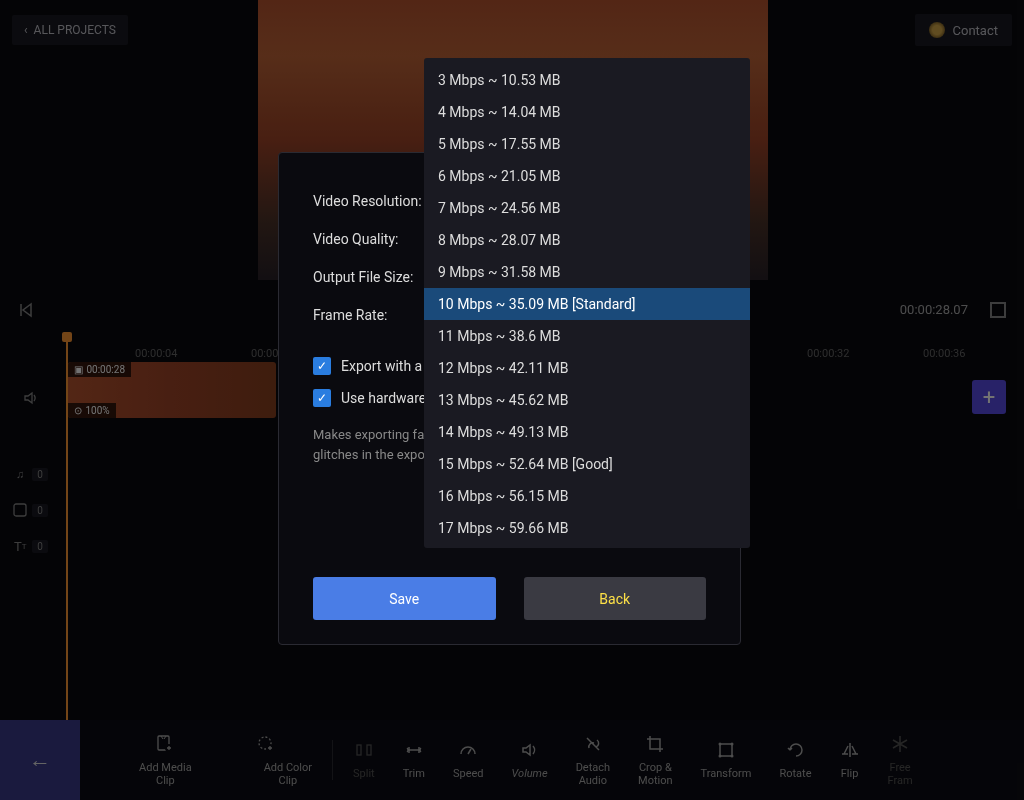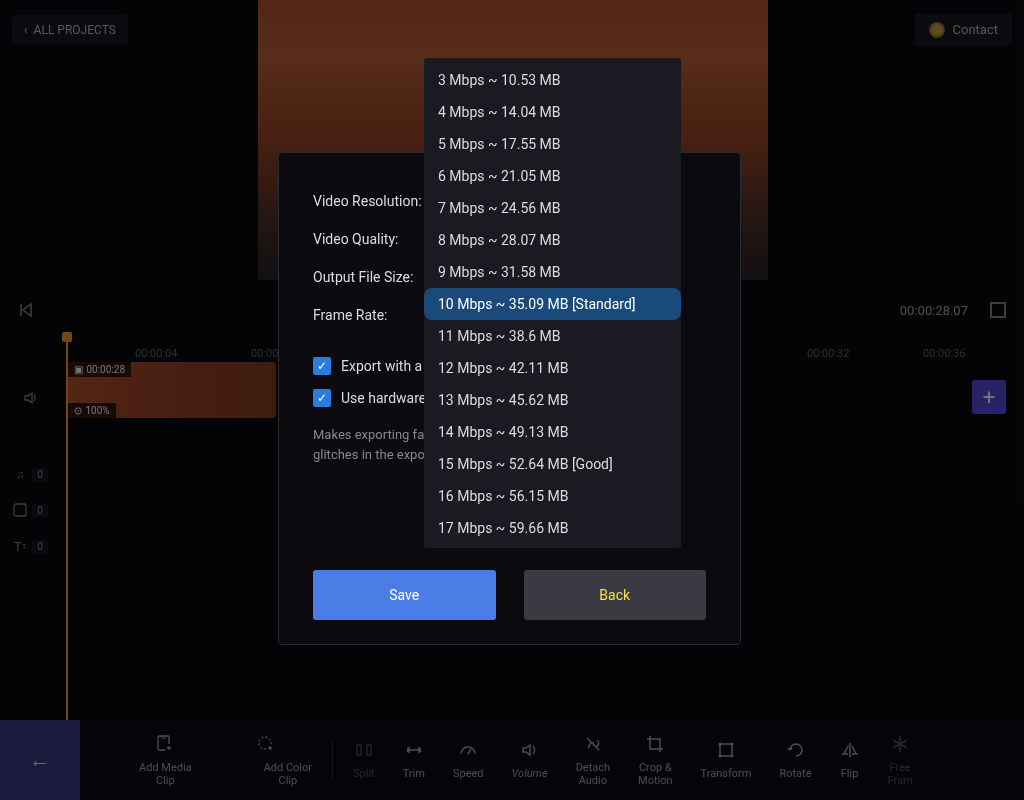--- a/index.html
+++ b/index.html
@@ -1,27 +1,27 @@
 <!DOCTYPE html>
 <html><head>
 <meta charset="utf-8">
 <style>
 * { margin: 0; padding: 0; box-sizing: border-box; font-family: -apple-system, BlinkMacSystemFont, "Segoe UI", Roboto, Arial, sans-serif; }
 body { width: 1024px; height: 800px; background: #0a0a0f; color: #e0e0e0; overflow: hidden; position: relative; }
 
 .top-bar { position: absolute; top: 0; left: 0; right: 0; height: 60px; display: flex; justify-content: space-between; align-items: center; padding: 0 12px; }
 .all-projects-btn { background: #1a1a22; border: none; color: #c0c0c8; padding: 8px 12px; font-size: 12px; display: flex; align-items: center; gap: 6px; cursor: pointer; border-radius: 2px; }
-.contact-btn { background: #1a1a22; border: none; color: #c0c0c8; padding: 8px 14px; font-size: 13px; display: flex; align-items: flex-start; gap: 8px; cursor: pointer; border-radius: 2px; }
+.contact-btn { background: #1a1a22; border: none; color: #c0c0c8; padding: 8px 14px; font-size: 13px; display: flex; align-items: center; gap: 8px; cursor: pointer; border-radius: 2px; }
 .contact-icon { width: 16px; height: 16px; border-radius: 50%; background: radial-gradient(circle, #d4a84a 40%, #8a6a2a 70%); }
 
 .preview-strip { position: absolute; top: 0; left: 258px; width: 510px; height: 280px; background: linear-gradient(180deg, #b85530 0%, #c06538 20%, #a04528 50%, #4a3228 80%, #2a2228 100%); }
 
 .playback-bar { position: absolute; top: 290px; left: 0; right: 0; height: 40px; display: flex; align-items: center; justify-content: space-between; padding: 0 18px; }
 .playback-left { display: flex; align-items: center; gap: 18px; color: #888; }
-.playback-right { display: flex; align-items: center; gap: 22px; color: #aaa; font-size: 13px; }
+.playback-right { display: flex; gap: 22px; color: #aaa; font-size: 13px; }
 .expand-icon { width: 16px; height: 16px; border: 2px solid #888; position: relative; cursor: pointer; }
 
 .timeline-ruler { position: absolute; top: 335px; left: 65px; right: 0; height: 25px; display: flex; gap: 68px; padding-left: 70px; font-size: 11px; color: #666; align-items: flex-end; }
 .timeline-ruler span { min-width: 48px; }
 
 .timeline-left { position: absolute; top: 365px; left: 0; width: 60px; height: 200px; display: flex; flex-direction: column; align-items: center; gap: 20px; padding-top: 25px; }
 .timeline-icon-row { display: flex; align-items: center; gap: 4px; color: #888; font-size: 11px; }
 .timeline-icon { width: 16px; height: 16px; display: flex; align-items: center; justify-content: center; }
 .badge { background: #1a1a22; color: #888; font-size: 10px; padding: 1px 5px; border-radius: 2px; }
 
@@ -43,29 +43,29 @@
 .tool-divider { width: 1px; height: 40px; background: #2a2a32; margin: 0 6px; }
 
 .overlay { position: absolute; inset: 0; background: rgba(0,0,0,0.55); }
 
 .modal { position: absolute; top: 152px; left: 278px; width: 463px; height: 493px; background: #0a0a0f; border: 1px solid #2a2a32; border-radius: 4px; padding: 40px 34px 24px 34px; display: flex; flex-direction: column; }
 .modal-row { margin-bottom: 22px; font-size: 14px; color: #ddd; }
 .modal-check-row { display: flex; align-items: center; gap: 10px; margin-bottom: 14px; font-size: 14px; color: #ddd; }
 .checkbox { width: 18px; height: 18px; background: #2a7de0; display: flex; align-items: center; justify-content: center; color: #fff; font-size: 12px; border-radius: 2px; cursor: pointer; }
 .modal-hint { font-size: 13px; color: #888; line-height: 1.5; margin-top: 4px; }
 .modal-buttons { display: flex; gap: 28px; margin-top: auto; }
-.btn { flex: 1; height: 50px; border: none; border-radius: 3px; font-size: 14px; cursor: pointer; }
+.btn { flex: 1; height: 43px; border: none; border-radius: 3px; font-size: 14px; cursor: pointer; }
 .btn-primary { background: #4a7de6; color: #fff; }
 .btn-secondary { background: #3a3a42; color: #fde047; }
 
-.dropdown { position: absolute; top: 58px; left: 424px; width: 257px; height: 490px; background: #1a1a22; border-radius: 3px; overflow-y: auto; padding: 6px 0; }
+.dropdown { position: absolute; top: 58px; left: 424px; width: 326px; height: 490px; background: #1a1a22; border-radius: 3px; overflow-y: auto; padding: 6px 0; }
 .dropdown::-webkit-scrollbar { width: 4px; }
 .dropdown::-webkit-scrollbar-thumb { background: #444; }
 .dropdown-item { padding: 8px 14px; font-size: 14px; color: #ddd; cursor: pointer; }
-.dropdown-item.selected { background: #1a4a7a; color: #fff; border-radius: 8px; }
+.dropdown-item.selected { background: #1a4a7a; color: #fff; }
 
 svg { display: block; }
 </style>
 </head>
 <body>
 
 <div class="top-bar">
   <button class="all-projects-btn">
     <span>‹</span>
     <span>ALL PROJECTS</span>

